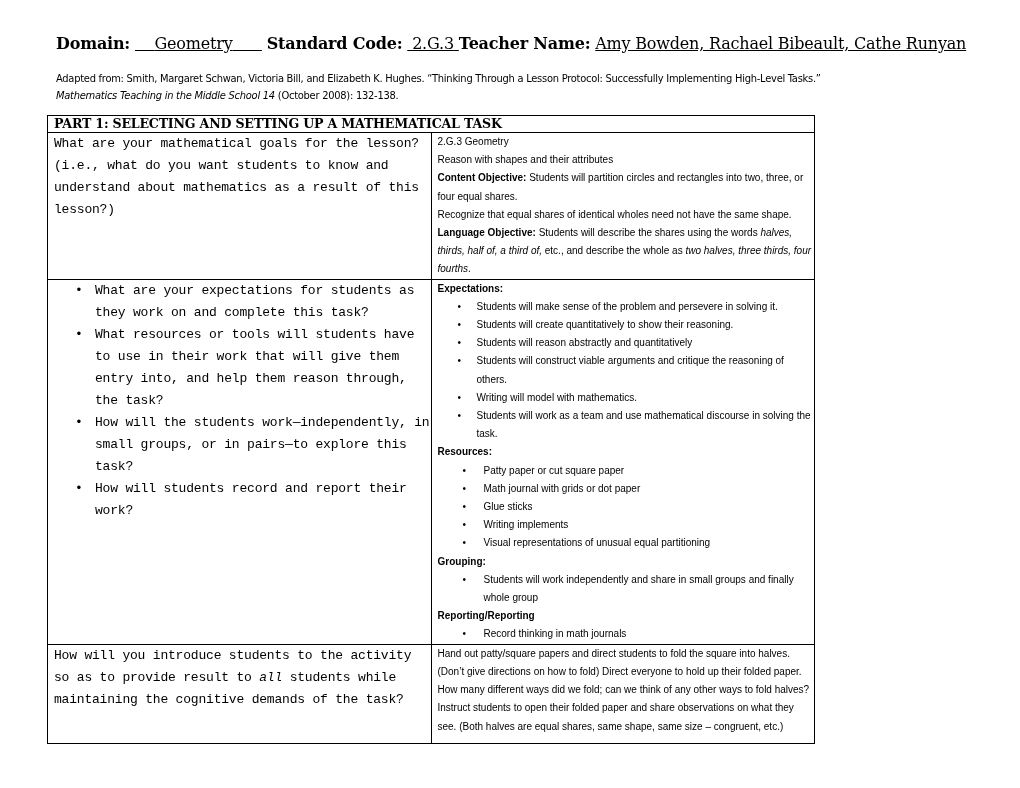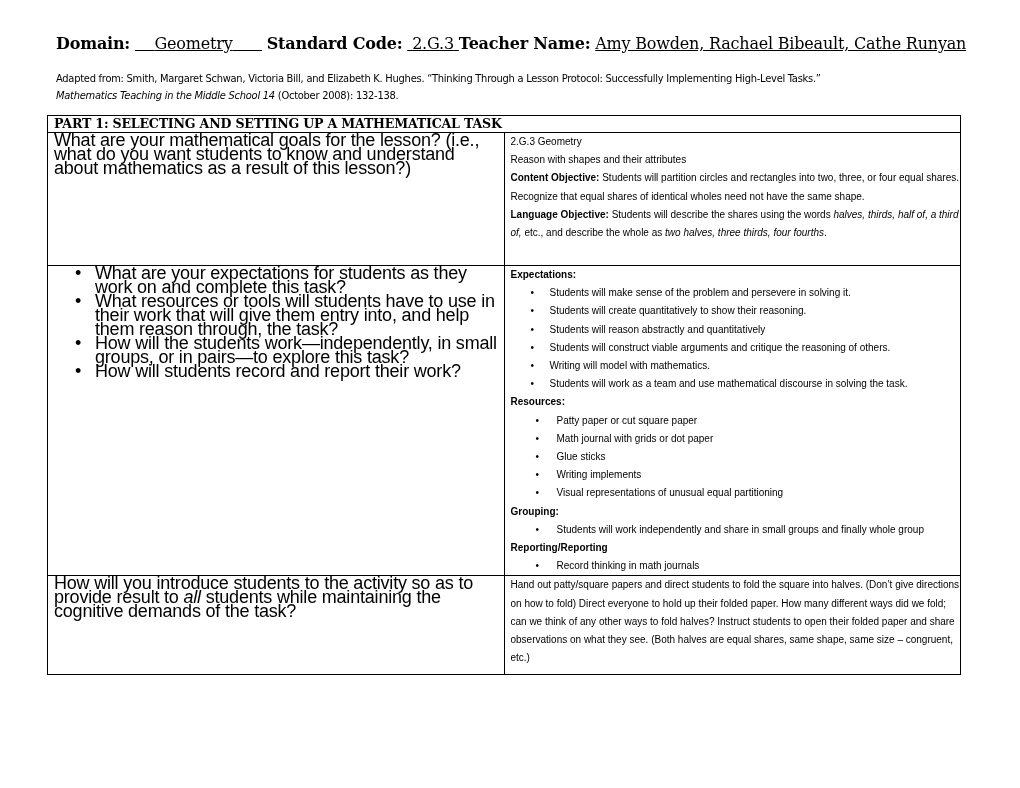--- a/index.html
+++ b/index.html
@@ -14,28 +14,28 @@
 
     .citation {
       position: absolute; left: 56px; top: 70px; width: 930px;
       font-family: "DejaVu Sans Condensed", "DejaVu Sans", sans-serif;
       font-size: 11px; line-height: 17px; letter-spacing: -0.25px; white-space: nowrap;
     }
     .citation i { font-style: italic; text-align: right; }
 
     table.lesson {
       position: absolute; left: 47px; top: 115px;
-      width: 914px; border-collapse: collapse; table-layout: fixed;
+      width: 768px; border-collapse: collapse; table-layout: fixed;
     }
     table.lesson td {
       border: 1.5px solid #000; vertical-align: top; padding: 0 0 0 6px;
     }
     table.lesson td.left { width: 279px; }
     .q {
-      font-family: Liberation Sans, sans-serif; font-size: 18px; line-height: 14px; letter-spacing: -0.2px;
+      font-family: Liberation Mono, monospace; font-size: 13px; line-height: 22px; letter-spacing: -0.2px;
     }
     .q i { font-style: italic; }
     .part-title {
       font-family: "DejaVu Serif", serif; font-weight: bold; font-size: 12.6px; line-height: 16px; letter-spacing: -0.2px;
     }
     .ans {
       font-family: Liberation Sans, sans-serif; font-size: 10px; line-height: 18.2px;
     }
     .ans b { font-weight: bold; }
     .ans i { font-style: italic; }

